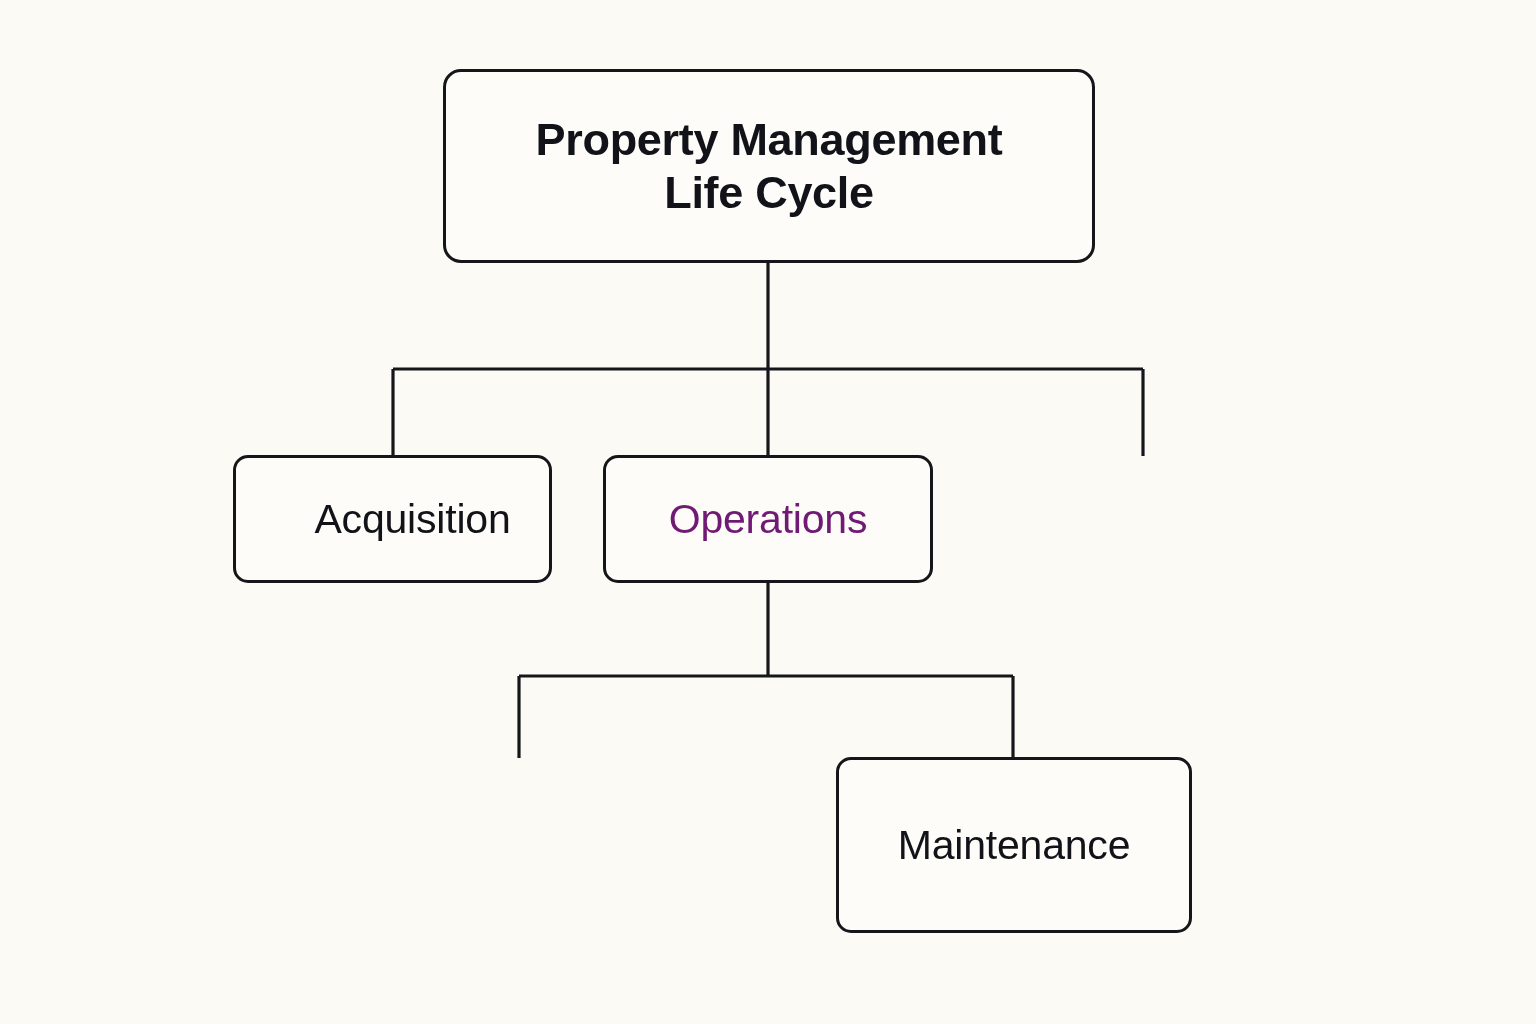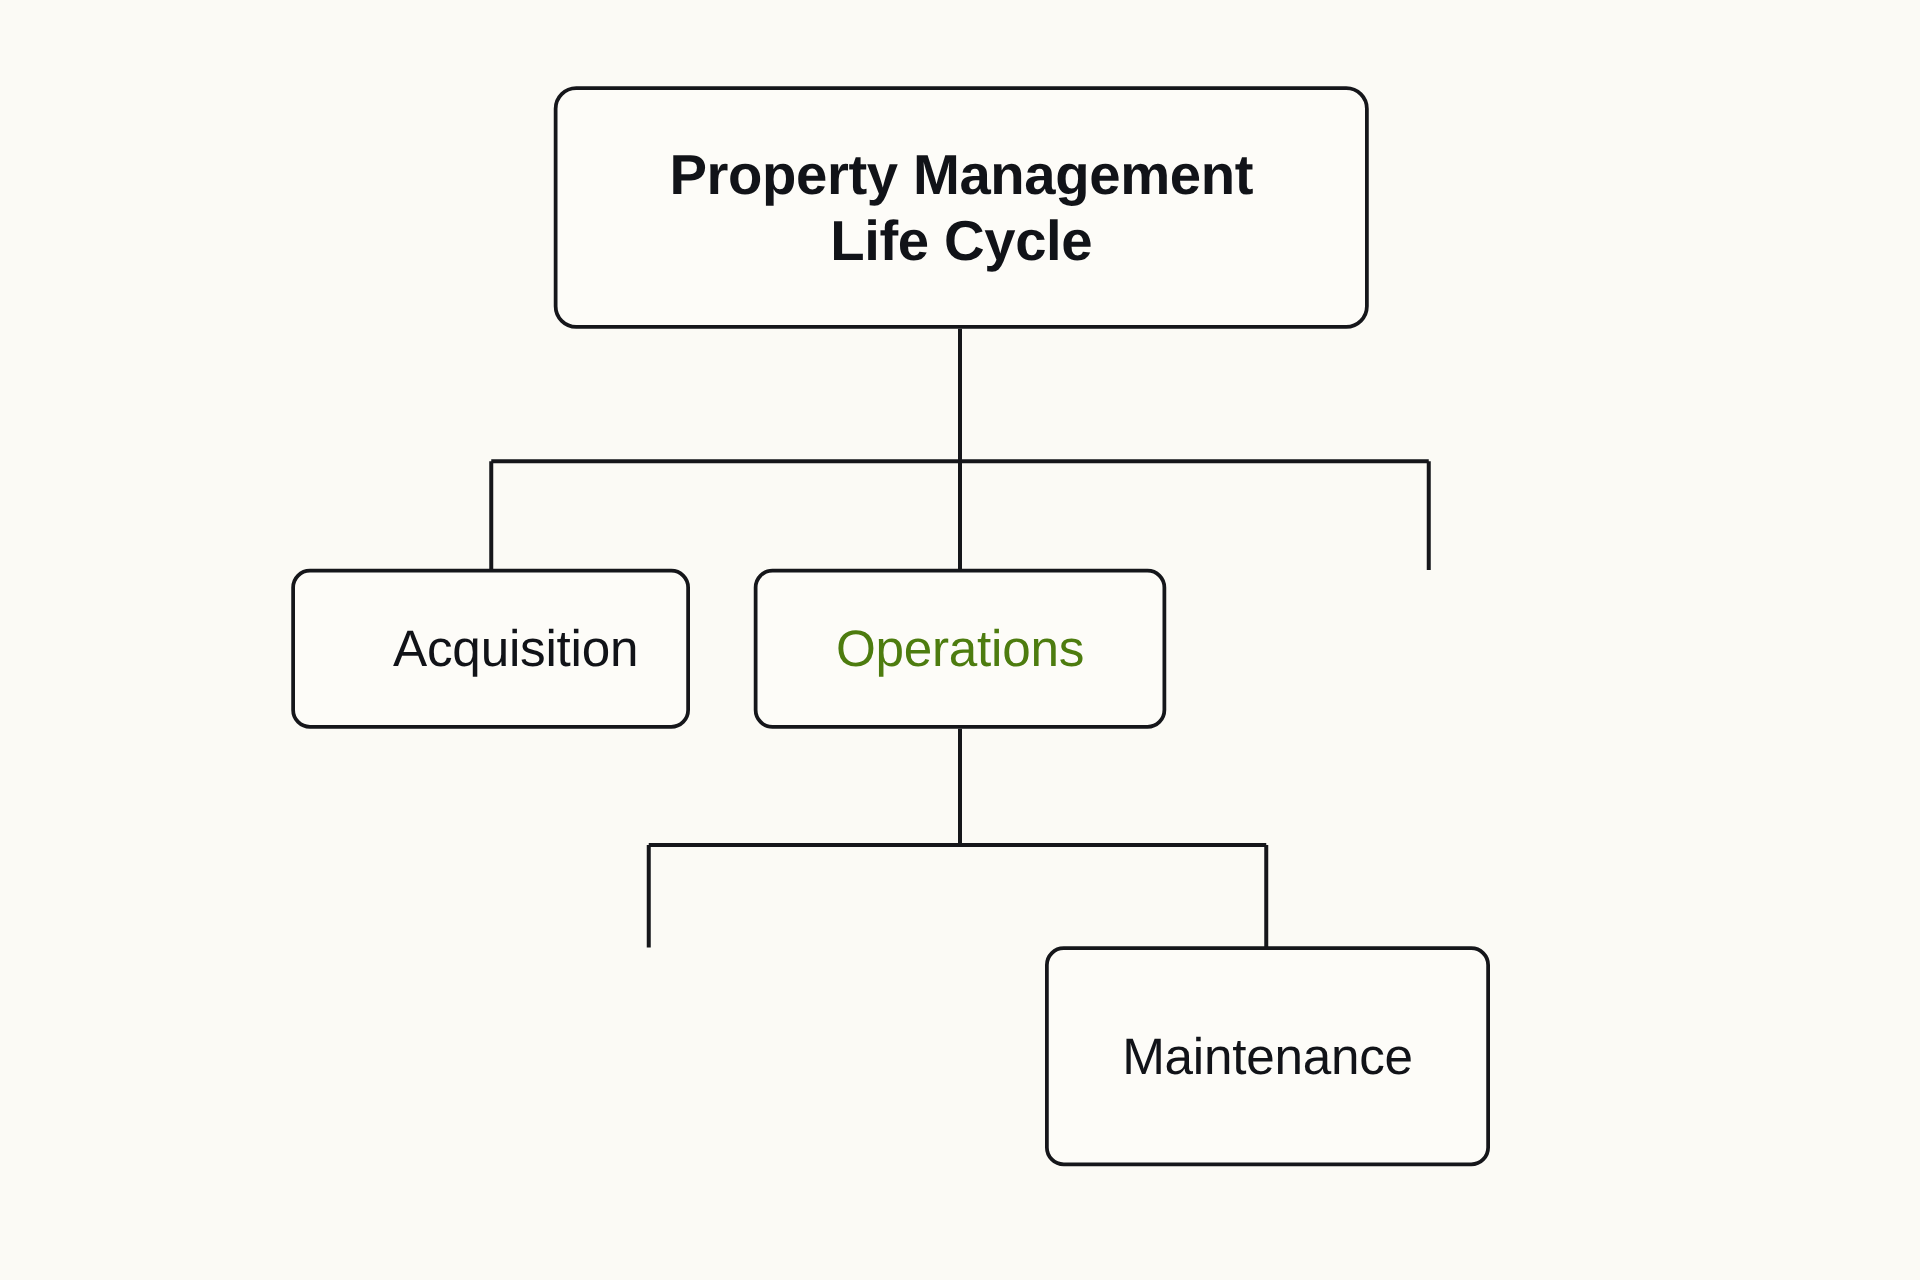--- a/index.html
+++ b/index.html
@@ -110,21 +110,21 @@
 
   <div class="node root" style="background: rgb(253, 252, 248); border-color: rgb(21, 22, 26); color: rgb(17, 19, 24);">
     <span class="node-label">Property Management
 Life Cycle</span>
   </div>
 
   <div class="node level2 n-acquisition" style="background: rgb(253, 252, 248); border-color: rgb(21, 22, 26); color: rgb(17, 19, 24);">
     <span class="node-label">Acquisition</span>
   </div>
 
-  <div class="node level2 n-operations" style="background: rgb(253, 252, 248); border-color: rgb(21, 22, 26); color: #4d7c0f; text-align: center;">
+  <div class="node level2 n-operations" style="background: rgb(253, 252, 248); border-color: rgb(21, 22, 26); color: #701a75; text-align: center;">
     <span class="node-label">Operations</span>
   </div>
 
 
 
   <div class="node level3 n-maintenance" style="background: rgb(253, 252, 248); border-color: rgb(21, 22, 26); color: rgb(17, 19, 24); text-align: center;">
     <span class="node-label">Maintenance</span>
   </div>
 
 </div>

